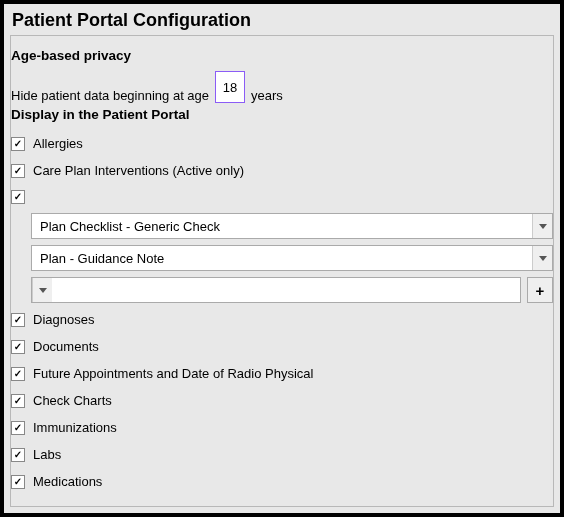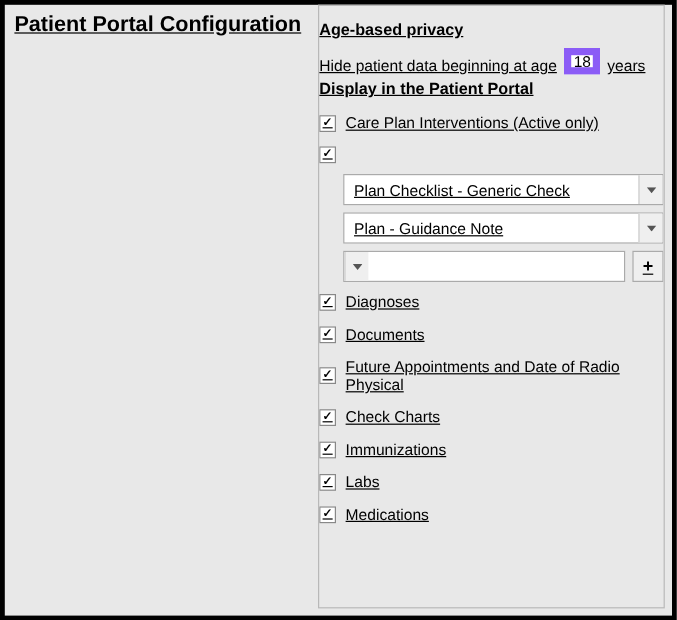--- a/index.html
+++ b/index.html
@@ -13,22 +13,21 @@
     width: 564px;
     height: 517px;
     overflow: hidden;
   }
   .window {
     background: #e8e8e8;
     border: 4px solid #000;
     width: 564px;
     height: 517px;
     display: flex;
-    flex-direction: row;
-    text-decoration: underline;
+    flex-direction: column;
   }
   .title {
     font-size: 18px;
     font-weight: bold;
     padding: 6px 8px 4px 8px;
   }
   .panel-wrap {
     flex: 1;
     padding: 0 6px 6px 6px;
     min-height: 0;
@@ -45,22 +44,22 @@
     font-size: 13.5px;
     margin: 4px 0 8px 0;
   }
   .age-row {
     display: flex;
     align-items: flex-end;
     gap: 6px;
   }
   .age-input {
     width: 30px;
-    height: 22px;
-    border: 6px solid #8b5cf6;
+    height: 32px;
+    border: 1px solid #8b5cf6;
     background: #fff;
     text-align: center;
     font-size: 13px;
     padding: 0 2px;
   }
   .opt-row {
     display: flex;
     align-items: center;
     gap: 8px;
     padding: 6px 0;
@@ -146,20 +145,24 @@
 
       <div class="section-head">Age-based privacy</div>
       <div class="age-row">
         <span>Hide patient data beginning at age</span>
         <input class="age-input" value="18" style="">
         <span>years</span>
       </div>
 
       <div class="section-head">Display in the Patient Portal</div>
       <div id="options-host">
+          <div class="opt-row">
+            <div class="cb checked"></div>
+            <span>Allergies</span>
+          </div>
           <div class="opt-row">
             <div class="cb checked"></div>
             <span>Care Plan Interventions (Active only)</span>
           </div>
           <div class="opt-row">
             <div class="cb checked"></div>
           </div>
           <div class="dd-row">
             <div class="dd">
               <div class="dd-text">Plan Checklist - Generic Check</div>

